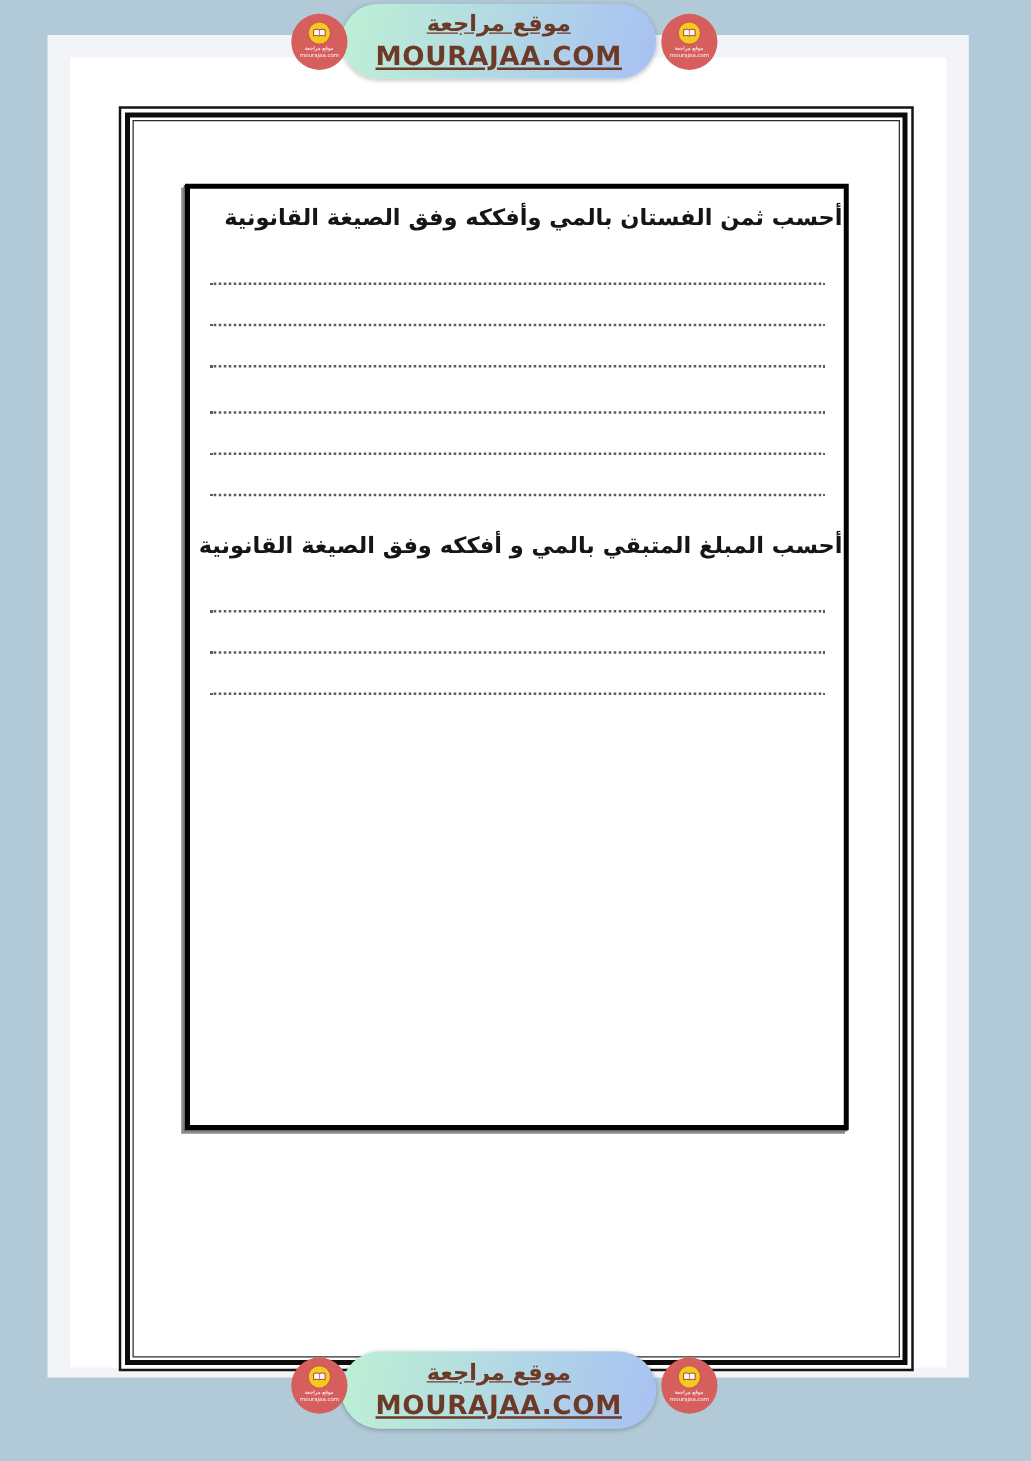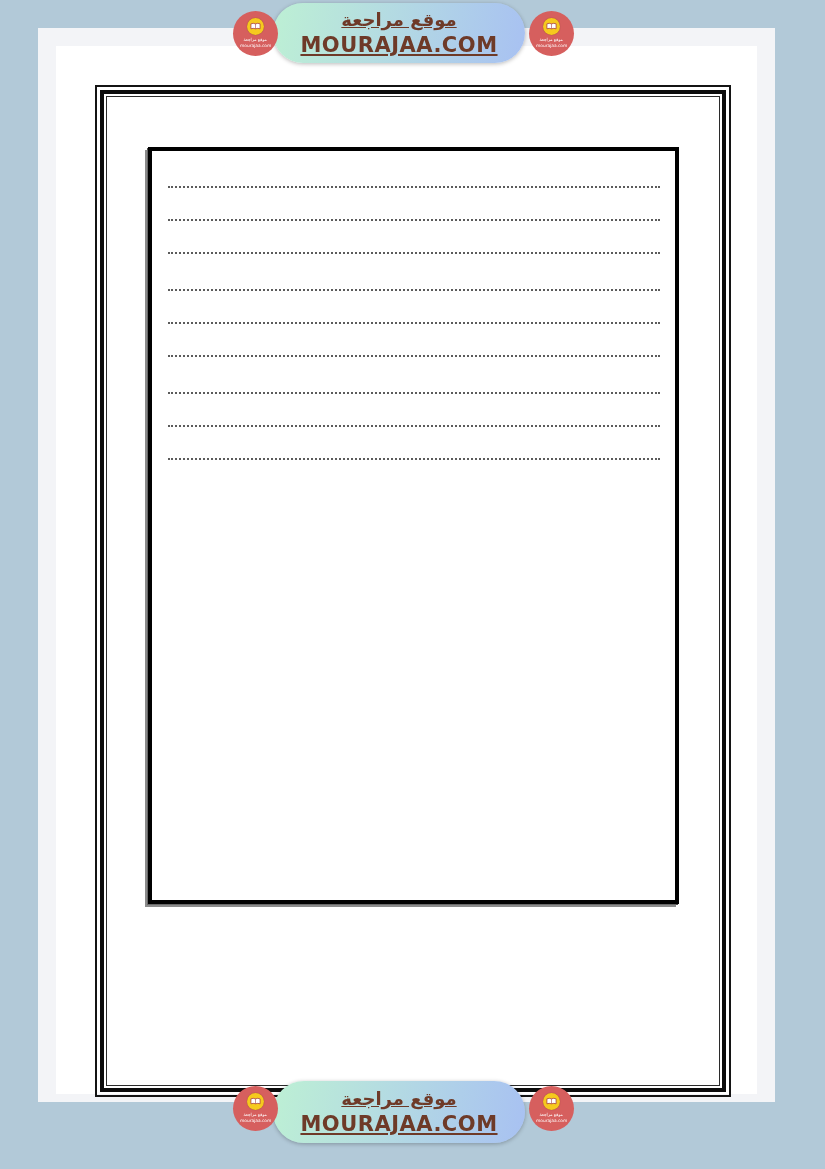--- a/index.html
+++ b/index.html
@@ -113,32 +113,34 @@
   </div>
 
   <div class="frame">
     <div class="frame-mid">
       <div class="frame-in"></div>
     </div>
   </div>
 
   <div class="content-box">
 
+    <div class="question">أحسب ثمن الفستان بالمي وأفككه وفق الصيغة القانونية</div>
     <div class="answer-lines">
       <div class="answer-line"></div>
       <div class="answer-line"></div>
       <div class="answer-line"></div>
     </div>
 
     <div class="answer-lines">
       <div class="answer-line"></div>
       <div class="answer-line"></div>
       <div class="answer-line"></div>
     </div>
 
+    <div class="question q-later">أحسب المبلغ المتبقي بالمي و أفككه وفق الصيغة القانونية</div>
     <div class="answer-lines">
       <div class="answer-line"></div>
       <div class="answer-line"></div>
       <div class="answer-line"></div>
     </div>
 
   </div>
 
   <div class="banner header">
     <div class="banner-ar">موقع مراجعة</div>

